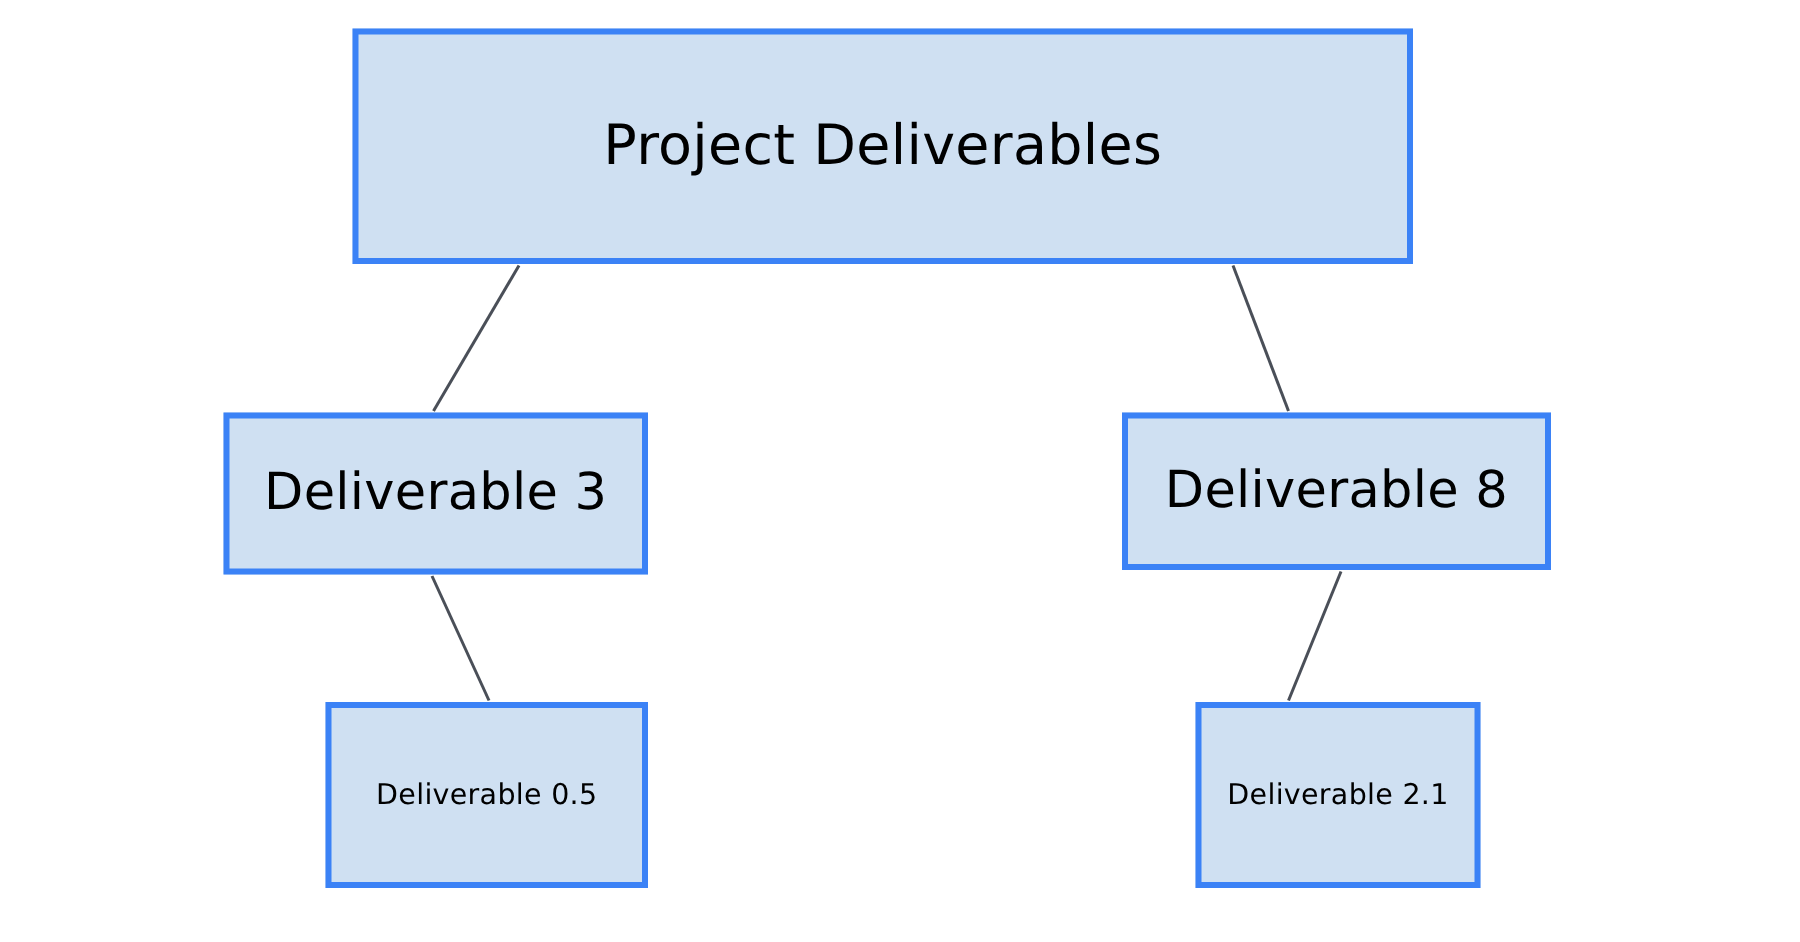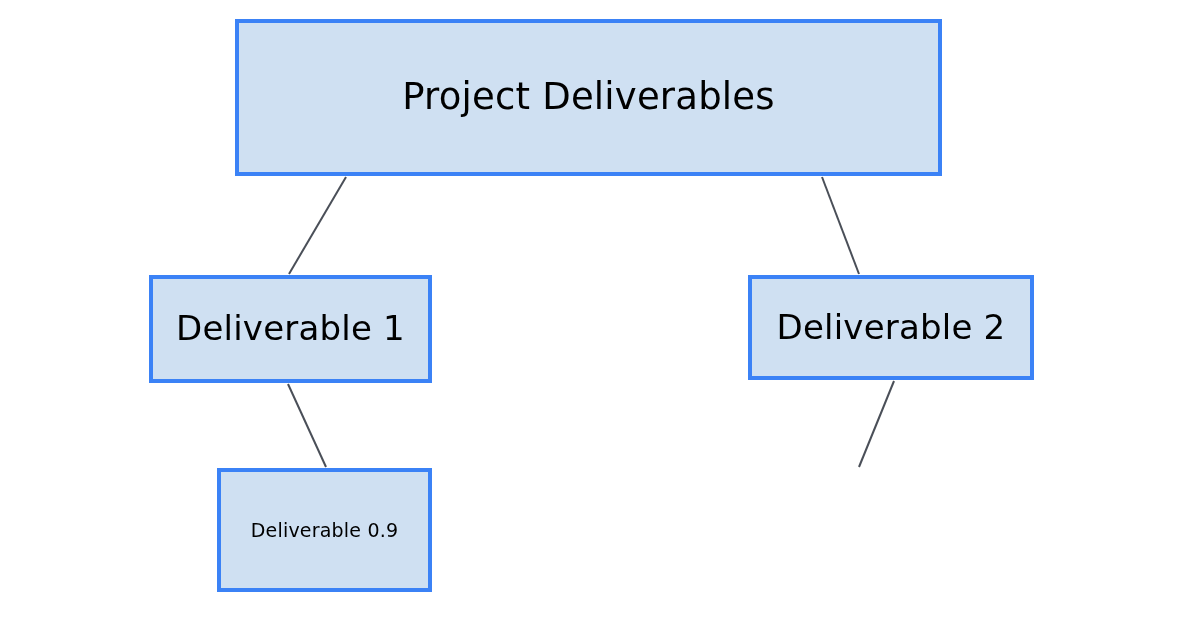--- a/index.html
+++ b/index.html
@@ -94,25 +94,28 @@
     <line x1="822" y1="177" x2="859" y2="274" stroke="#4a4f58" stroke-width="2"></line>
     <line x1="288" y1="384" x2="326" y2="467" stroke="#4a4f58" stroke-width="2"></line>
     <line x1="894" y1="381" x2="859" y2="467" stroke="#4a4f58" stroke-width="2"></line>
   </svg>
 
   <div class="node level-0">
     <span class="node-label">Project Deliverables</span>
   </div>
 
   <div class="node level-1 left">
-    <span class="node-label">Deliverable 1</span>
+    <span class="node-label">Deliverable 3</span>
   </div>
 
   <div class="node level-1 right">
-    <span class="node-label">Deliverable 2</span>
+    <span class="node-label">Deliverable 8</span>
   </div>
 
   <div class="node level-2 left">
-    <span class="node-label">Deliverable 0.9</span>
+    <span class="node-label">Deliverable 0.5</span>
   </div>
 
+  <div class="node level-2 right">
+    <span class="node-label">Deliverable 2.1</span>
+  </div>
 
 </div>
 
 </body></html>

